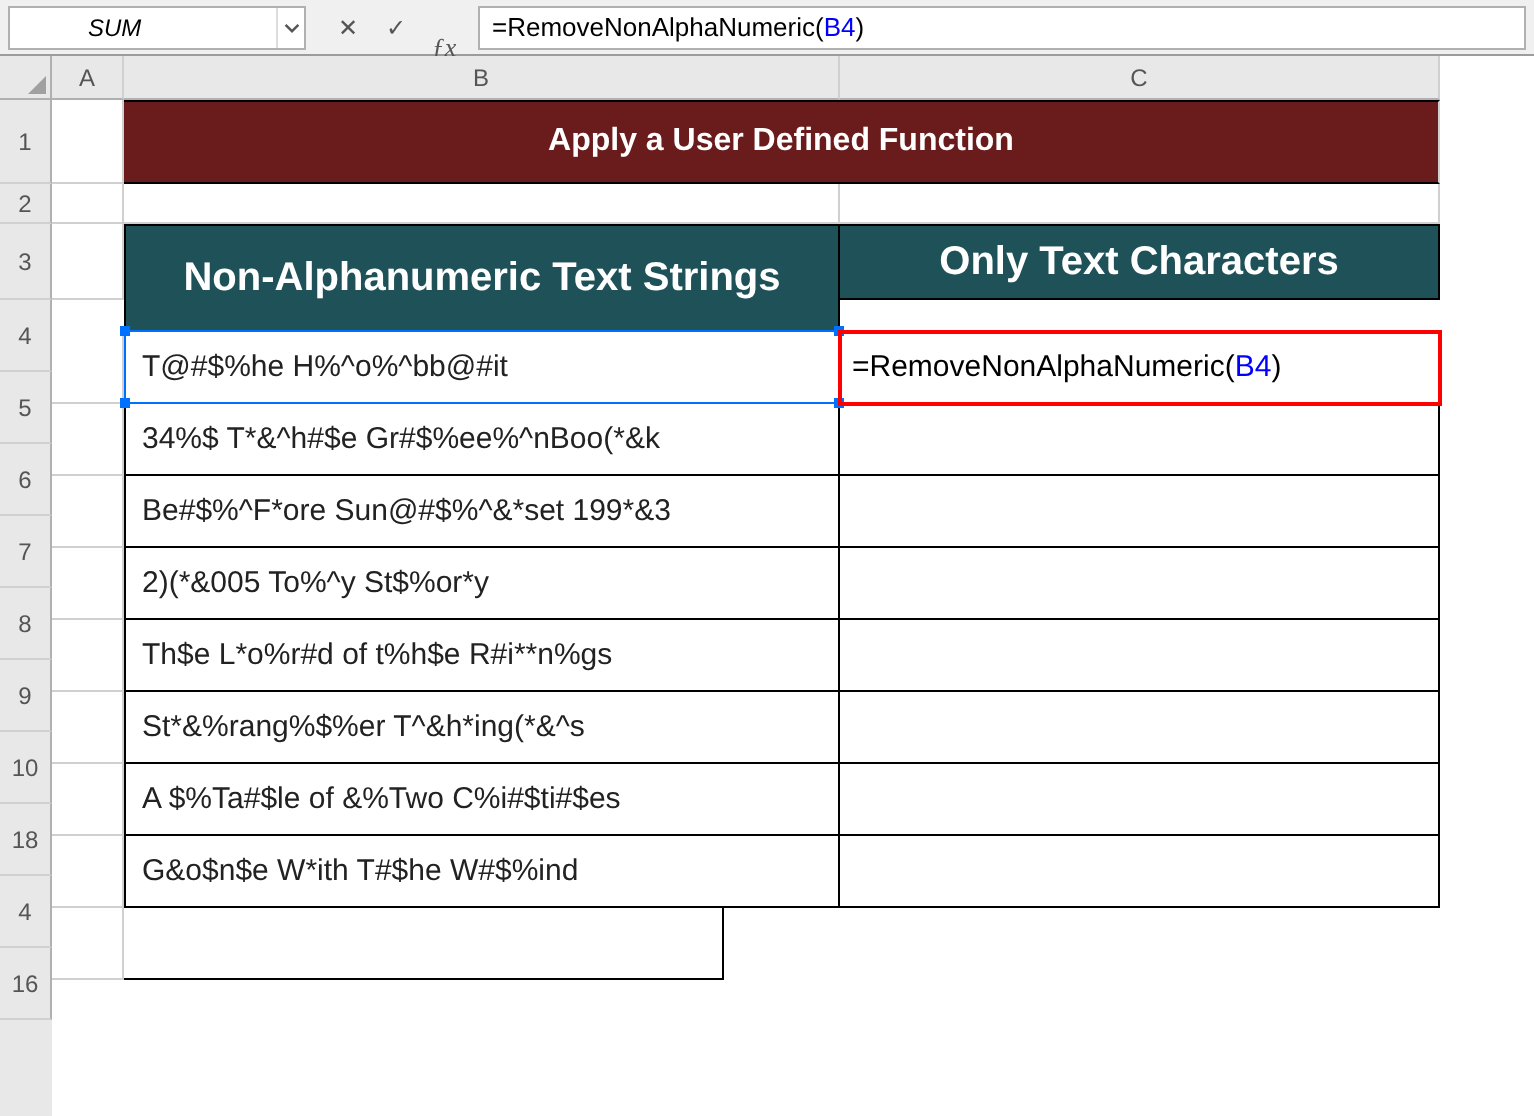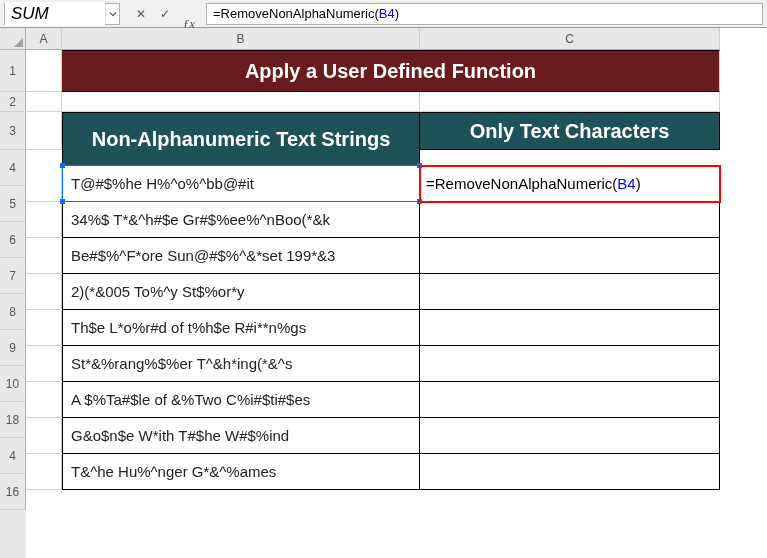--- a/index.html
+++ b/index.html
@@ -1,20 +1,20 @@
 <!DOCTYPE html>
 <html><head>
 <meta charset="utf-8">
 <style>
   * { box-sizing: border-box; margin: 0; padding: 0; }
   body { font-family: Arial, sans-serif; font-size: 13px; background: #fff; width: 767px; height: 558px; overflow: hidden; }
 
   .formula-bar { display: flex; align-items: center; height: 28px; border-bottom: 1px solid #9c9c9c; background: #f0f0f0; }
   .name-box-wrap { display: flex; align-items: center; border: 1px solid #b0b0b0; background: #fff; height: 22px; margin: 2px 4px; }
-  .name-box { width: 100px; padding: 2px 6px; border: none; outline: none; font-size: 17px; font-style: italic; }
+  .name-box { width: 100px; padding: 2px 6px; border: none; outline: none; font-size: 12px; font-style: italic; margin-left: 33px; }
   .name-dd { width: 14px; height: 20px; display: flex; align-items: center; justify-content: center; border-left: 1px solid #ddd; }
   .name-dd svg { width: 8px; height: 8px; }
   .fb-icons { display: flex; align-items: center; gap: 6px; padding: 0 8px; }
   .fb-icon { width: 18px; height: 18px; display: flex; align-items: center; justify-content: center; font-size: 12px; color: #555; }
   .fx { font-style: italic; font-size: 13px; color: #555; font-family: 'Times New Roman', serif; margin-top: 20px; }
   .fb-input { flex: 1; height: 22px; border: 1px solid #b0b0b0; background: #fff; padding: 2px 6px; font-size: 13px; margin: 2px 4px 2px 0; display: flex; align-items: center; }
   .fb-input .blk { color: #000; }
   .fb-input .blu { color: #0000ff; }
 
   .grid-wrap { display: flex; height: 530px; }
@@ -30,21 +30,21 @@
   .chB { width: 358px; }
   .chC { width: 300px; }
 
   .cells { position: relative; }
   .row { display: flex; }
   .cA { width: 36px; border-right: 1px solid #d0d0d0; border-bottom: 1px solid #d0d0d0; }
   .cB { width: 358px; }
   .cC { width: 300px; }
   .cell { display: flex; align-items: center; padding: 0 8px; border-right: 1px solid #d0d0d0; border-bottom: 1px solid #d0d0d0; font-size: 13px; color: #000; overflow: hidden; white-space: nowrap; }
 
-  .title-banner { background: #6a1c1c; color: #fff; font-weight: bold; font-size: 20px; display: flex; align-items: center; justify-content: center; border: 1px solid #000; border-left: none; border-right: 1px solid #d0d0d0; }
+  .title-banner { background: #6a1c1c; color: #fff; font-weight: bold; font-size: 16px; display: flex; align-items: center; justify-content: center; border: 1px solid #000; border-left: none; border-right: 1px solid #d0d0d0; }
   .merged-title { width: 658px; height: 42px; }
 
   .hdr { background: #1e5158; color: #fff; font-weight: bold; font-size: 20px; display: flex; align-items: center; justify-content: center; border: 1px solid #000; }
   .hdr-b { width: 358px; height: 54px; }
   .hdr-c { width: 300px; height: 38px; border-left: none; }
 
   .tbl-b { width: 358px; height: 36px; border-left: 1px solid #000; border-bottom: 1px solid #000; border-right: 1px solid #000; display: flex; align-items: center; padding: 0 8px; font-size: 15px; color: #222; }
   .tbl-c { width: 300px; height: 36px; border-bottom: 1px solid #000; border-right: 1px solid #000; display: flex; align-items: center; padding: 0 6px; font-size: 15px; }
 
   .active-cell { outline: 2px solid red; outline-offset: -1px; position: relative; }
@@ -173,18 +173,17 @@
           <div class="tbl-b">A $%Ta#$le of &amp;%Two C%i#$ti#$es</div>
           <div class="tbl-c"></div>
         </div>
       <div class="row">
           <div class="cA" style="height:36px"></div>
           <div class="tbl-b">G&amp;o$n$e W*ith T#$he W#$%ind</div>
           <div class="tbl-c"></div>
         </div>
       <div class="row">
           <div class="cA" style="height:36px"></div>
-          <div class="tbl-b" style="border-bottom:1px solid #000">T&amp;^he Hu%^nger G*&amp;^%ames</div>
           <div class="tbl-c" style="border-bottom:1px solid #000"></div>
         </div>
     </div>
   </div>
 </div>
 
 </body></html>

